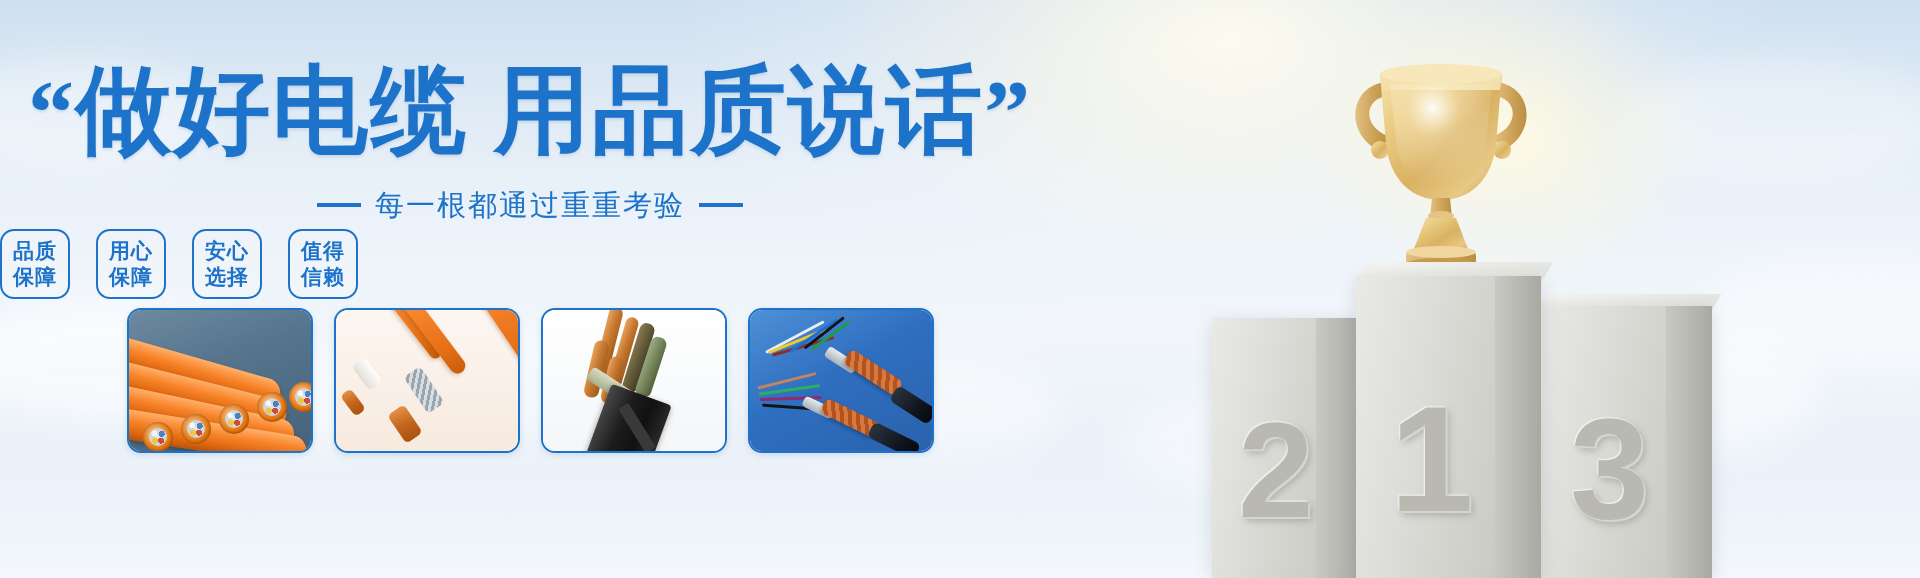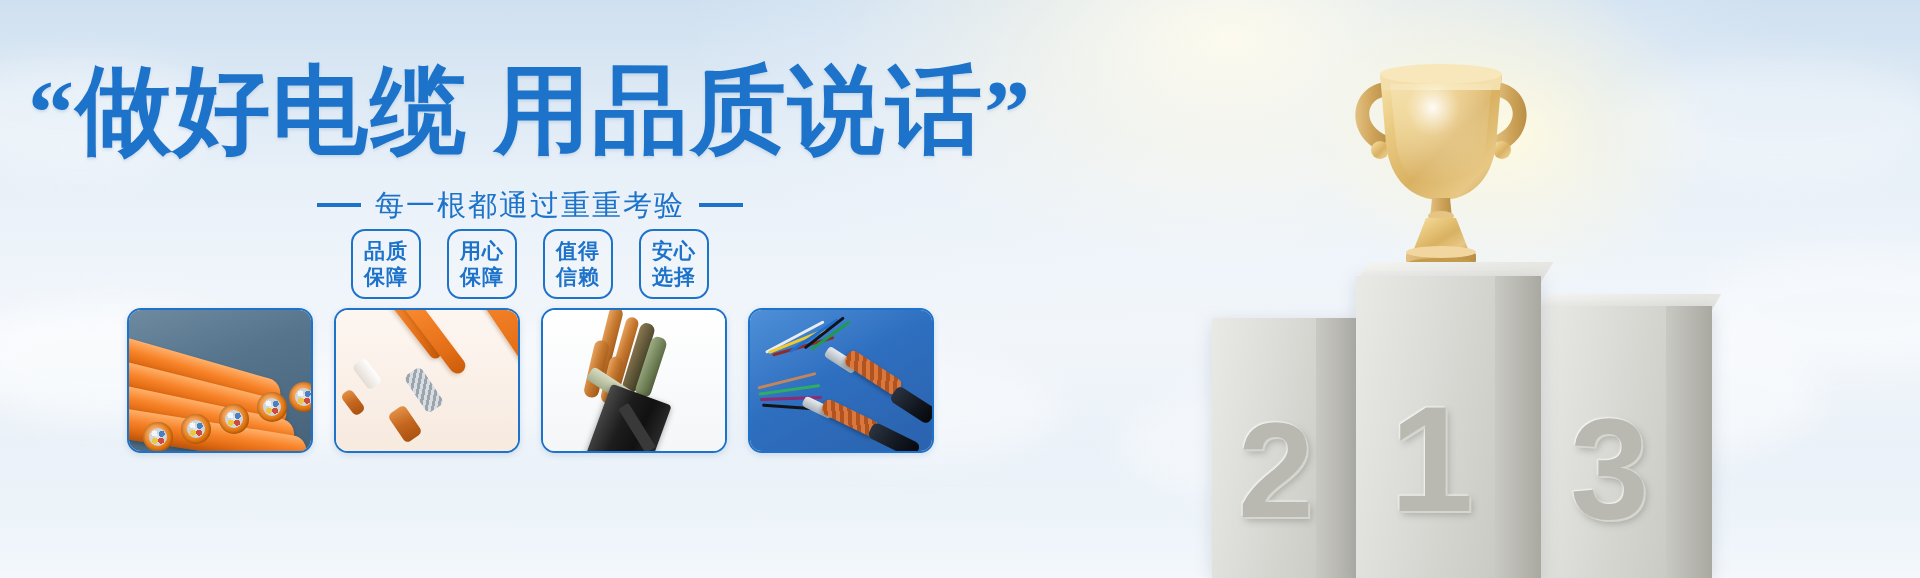--- a/index.html
+++ b/index.html
@@ -69,21 +69,21 @@
     letter-spacing:2px;
   }
   .subtitle .dash{
     display:inline-block; width:44px; height:4px; background:#1d72c9;
     vertical-align:middle; margin:0 14px 5px;
   }
 
   
   .badges{
     position:absolute; left:0; top:229px; width:1060px;
-    display:flex; justify-content:center; align-items:flex-start; gap:26px;
+    display:flex; align-items:flex-start; gap:26px;
   }
   .badge{
     width:70px; height:70px;
     border:2.5px solid #1d72c9;
     border-radius:14px;
     background:rgba(255,255,255,0.12);
     display:flex; flex-direction:column;
     align-items:center; justify-content:center;
     color:#1d72c9; font-size:21px; font-weight:bold;
     line-height:1.25; letter-spacing:1px;
@@ -282,26 +282,26 @@
     <div class="badges">
       <div class="badge">
         <span>品质</span>
         <span>保障</span>
       </div>
       <div class="badge">
         <span>用心</span>
         <span>保障</span>
       </div>
       <div class="badge">
+        <span>安心</span>
+        <span>选择</span>
+      </div>
+      <div class="badge">
         <span>值得</span>
         <span>信赖</span>
-      </div>
-      <div class="badge">
-        <span>安心</span>
-        <span>选择</span>
       </div>
     </div>
 
     <div class="cards">
 
       <div class="card">
         <div class="inner img-orange-bundle">
           <div class="rod" style="left:-80px; top:6px;   transform:rotate(16deg);"></div>
           <div class="rod" style="left:-76px; top:34px;  transform:rotate(14deg);"></div>
           <div class="rod" style="left:-70px; top:62px;  transform:rotate(12deg);"></div>

